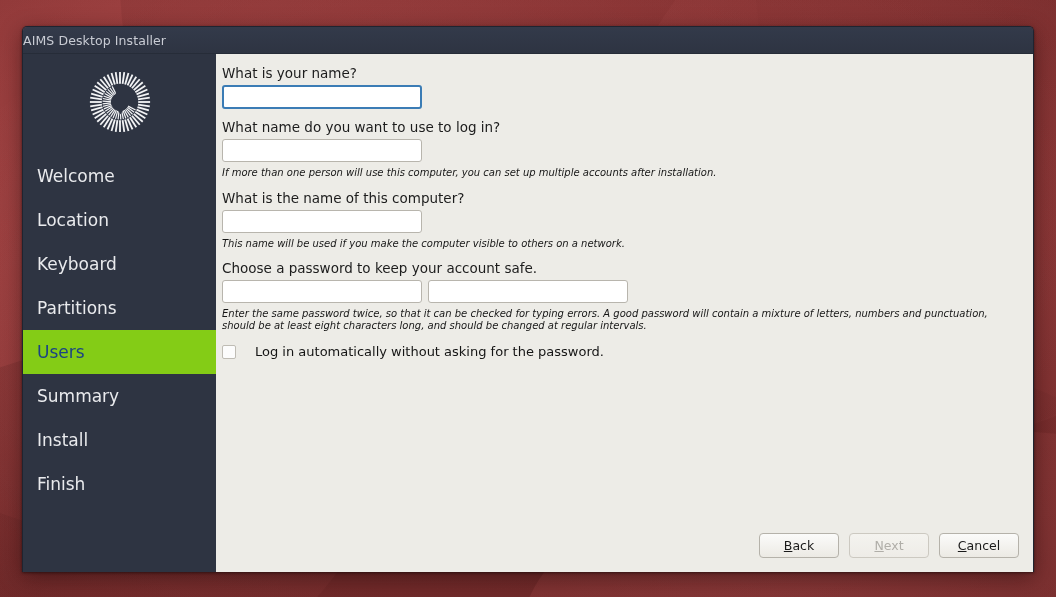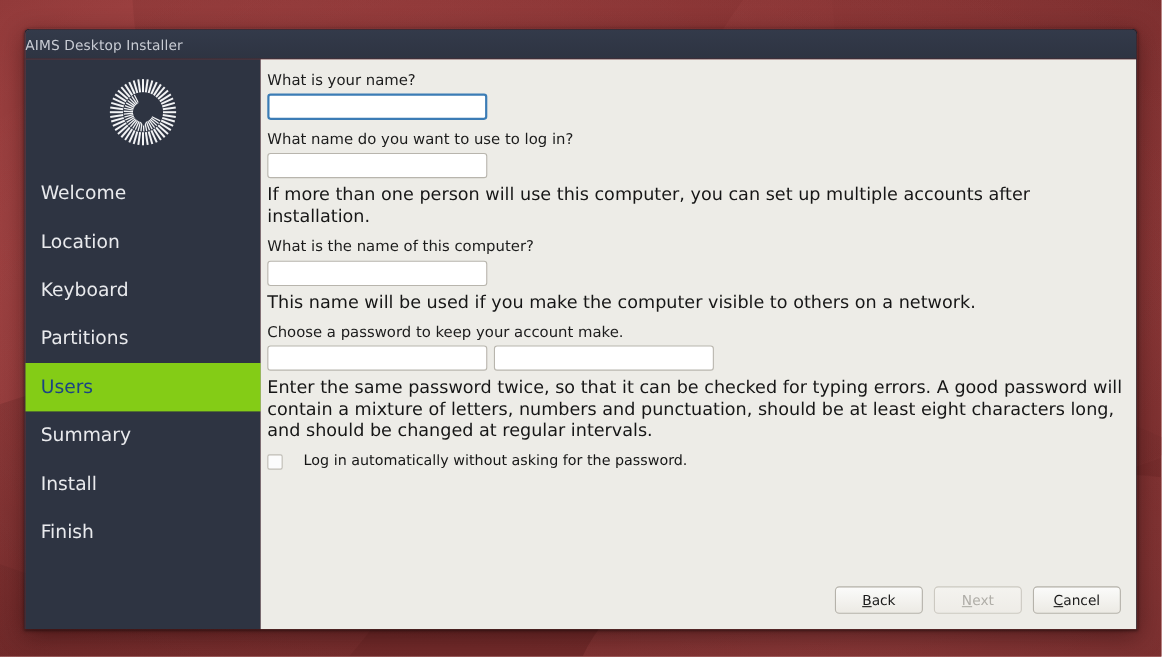--- a/index.html
+++ b/index.html
@@ -77,21 +77,21 @@
     font-size: 12.5px;
     display: flex; align-items: center; 
     flex: 0 0 auto;
     border-bottom: 1px solid #262c38;
     letter-spacing: 0.1px;
   }
   #window-body { flex: 1; display: flex; min-height: 0; }
 
   
   #sidebar {
-    width: 214px;
+    width: 193px;
     background: #2e3442;
     flex: 0 0 auto;
     display: flex; flex-direction: column;
     padding-top: 4px;
   }
   #logo-wrap {
     height: 88px;
     display: flex; align-items: center; justify-content: center;
     flex: 0 0 auto;
   }
@@ -121,24 +121,25 @@
   }
   #form-area { flex: 1; }
 
   .field-label {
     font-size: 13.5px;
     color: #1c1c1c;
     margin: 0 0 4px 0;
     line-height: 1.2;
   }
   .hint {
-    font-size: 16px;
+    font-size: 10px;
     color: #161616;
     line-height: 1.22;
     margin: 5px 0 0 0;
+    font-style: italic;
   }
   .spacer-sm { height: 10px; }
 
   input.txt {
     display: block;
     height: 23px;
     width: 200px;
     background: #ffffff;
     border: 1px solid #b8b5ad;
     border-radius: 3px;
@@ -346,21 +347,21 @@
           <div class="field-label">What name do you want to use to log in?</div>
           <input class="txt" type="text" placeholder="" style="">
           <div class="hint">If more than one person will use this computer, you can set up multiple accounts after installation.</div>
 
           <div class="spacer-sm"></div>
           <div class="field-label">What is the name of this computer?</div>
           <input class="txt" type="text" placeholder="" style="">
           <div class="hint">This name will be used if you make the computer visible to others on a network.</div>
 
           <div class="spacer-sm"></div>
-          <div class="field-label">Choose a password to keep your account make.</div>
+          <div class="field-label">Choose a password to keep your account safe.</div>
           <div id="pw-row">
             <input class="txt" type="password" placeholder="" style="">
             <input class="txt" type="password" placeholder="" style="">
           </div>
           <div class="hint">Enter the same password twice, so that it can be checked for typing errors. A good password will contain a mixture of letters, numbers and punctuation, should be at least eight characters long, and should be changed at regular intervals.</div>
 
           <div id="autologin-row">
             <div id="autologin-box"></div>
             <div id="autologin-label">Log in automatically without asking for the password.</div>
           </div>

